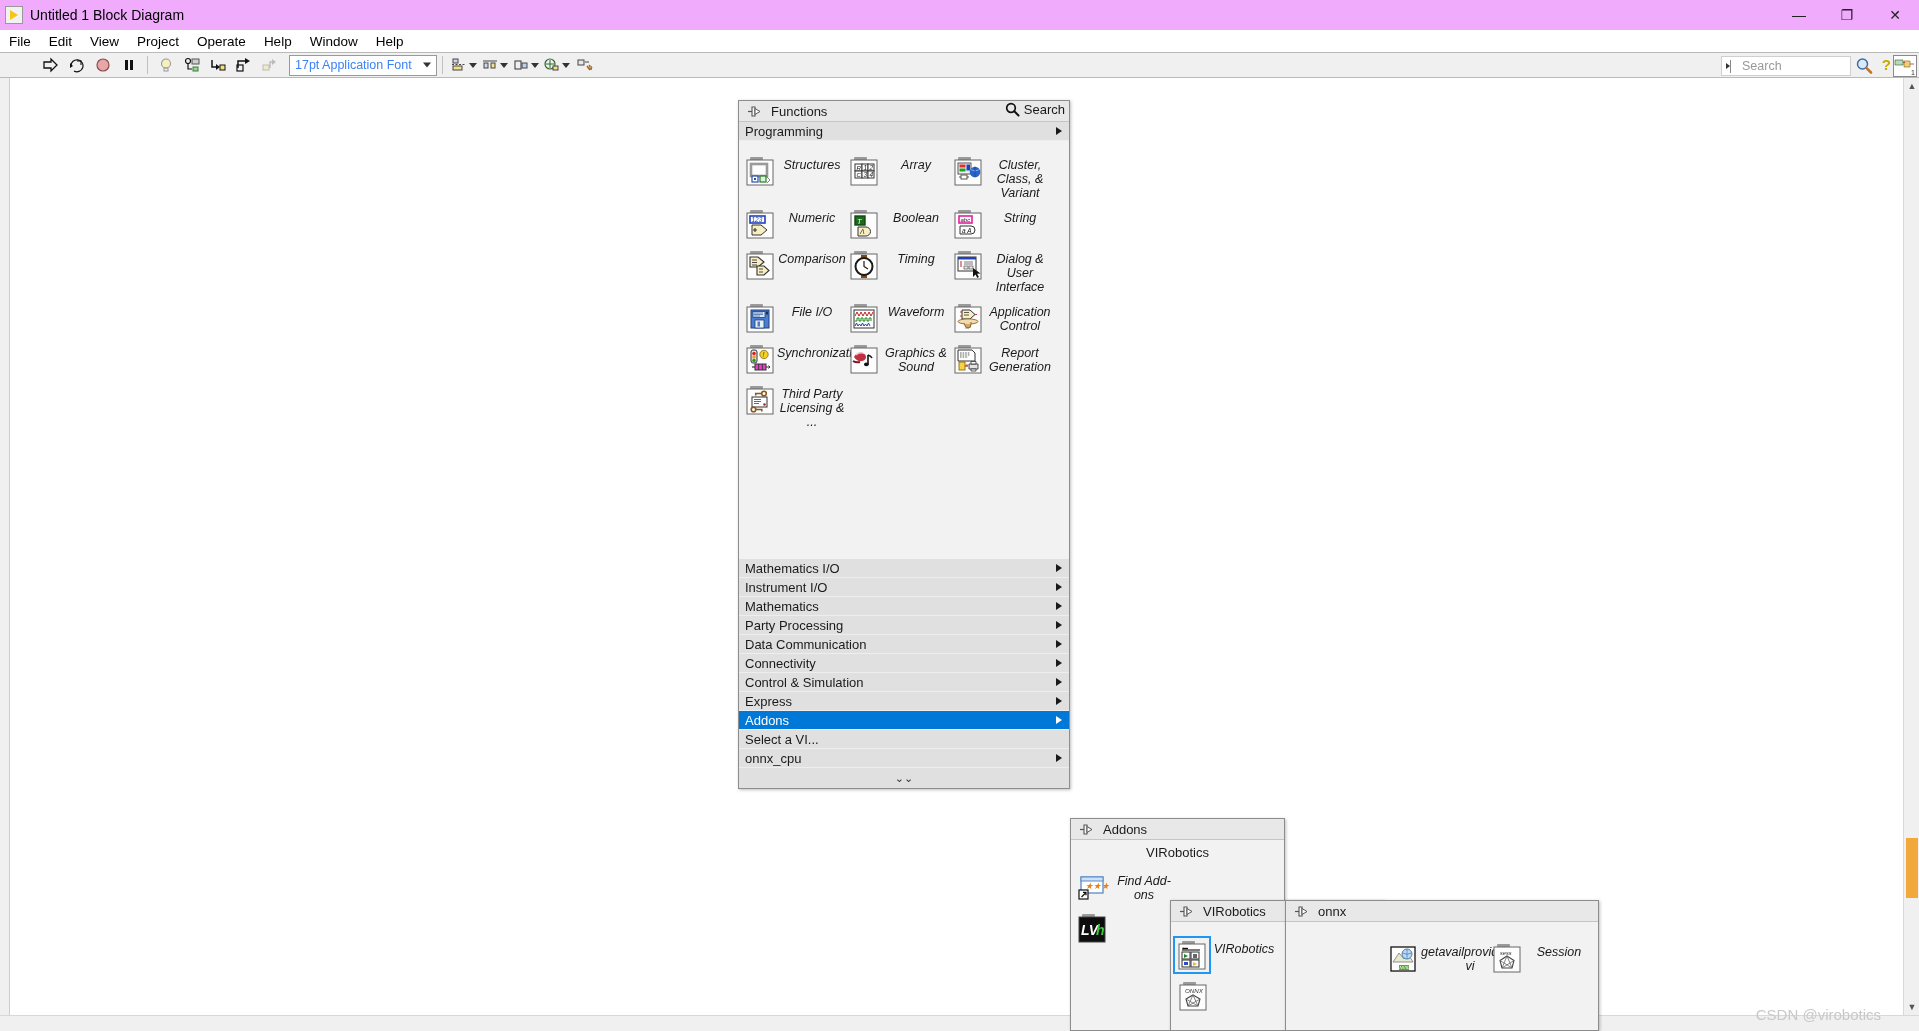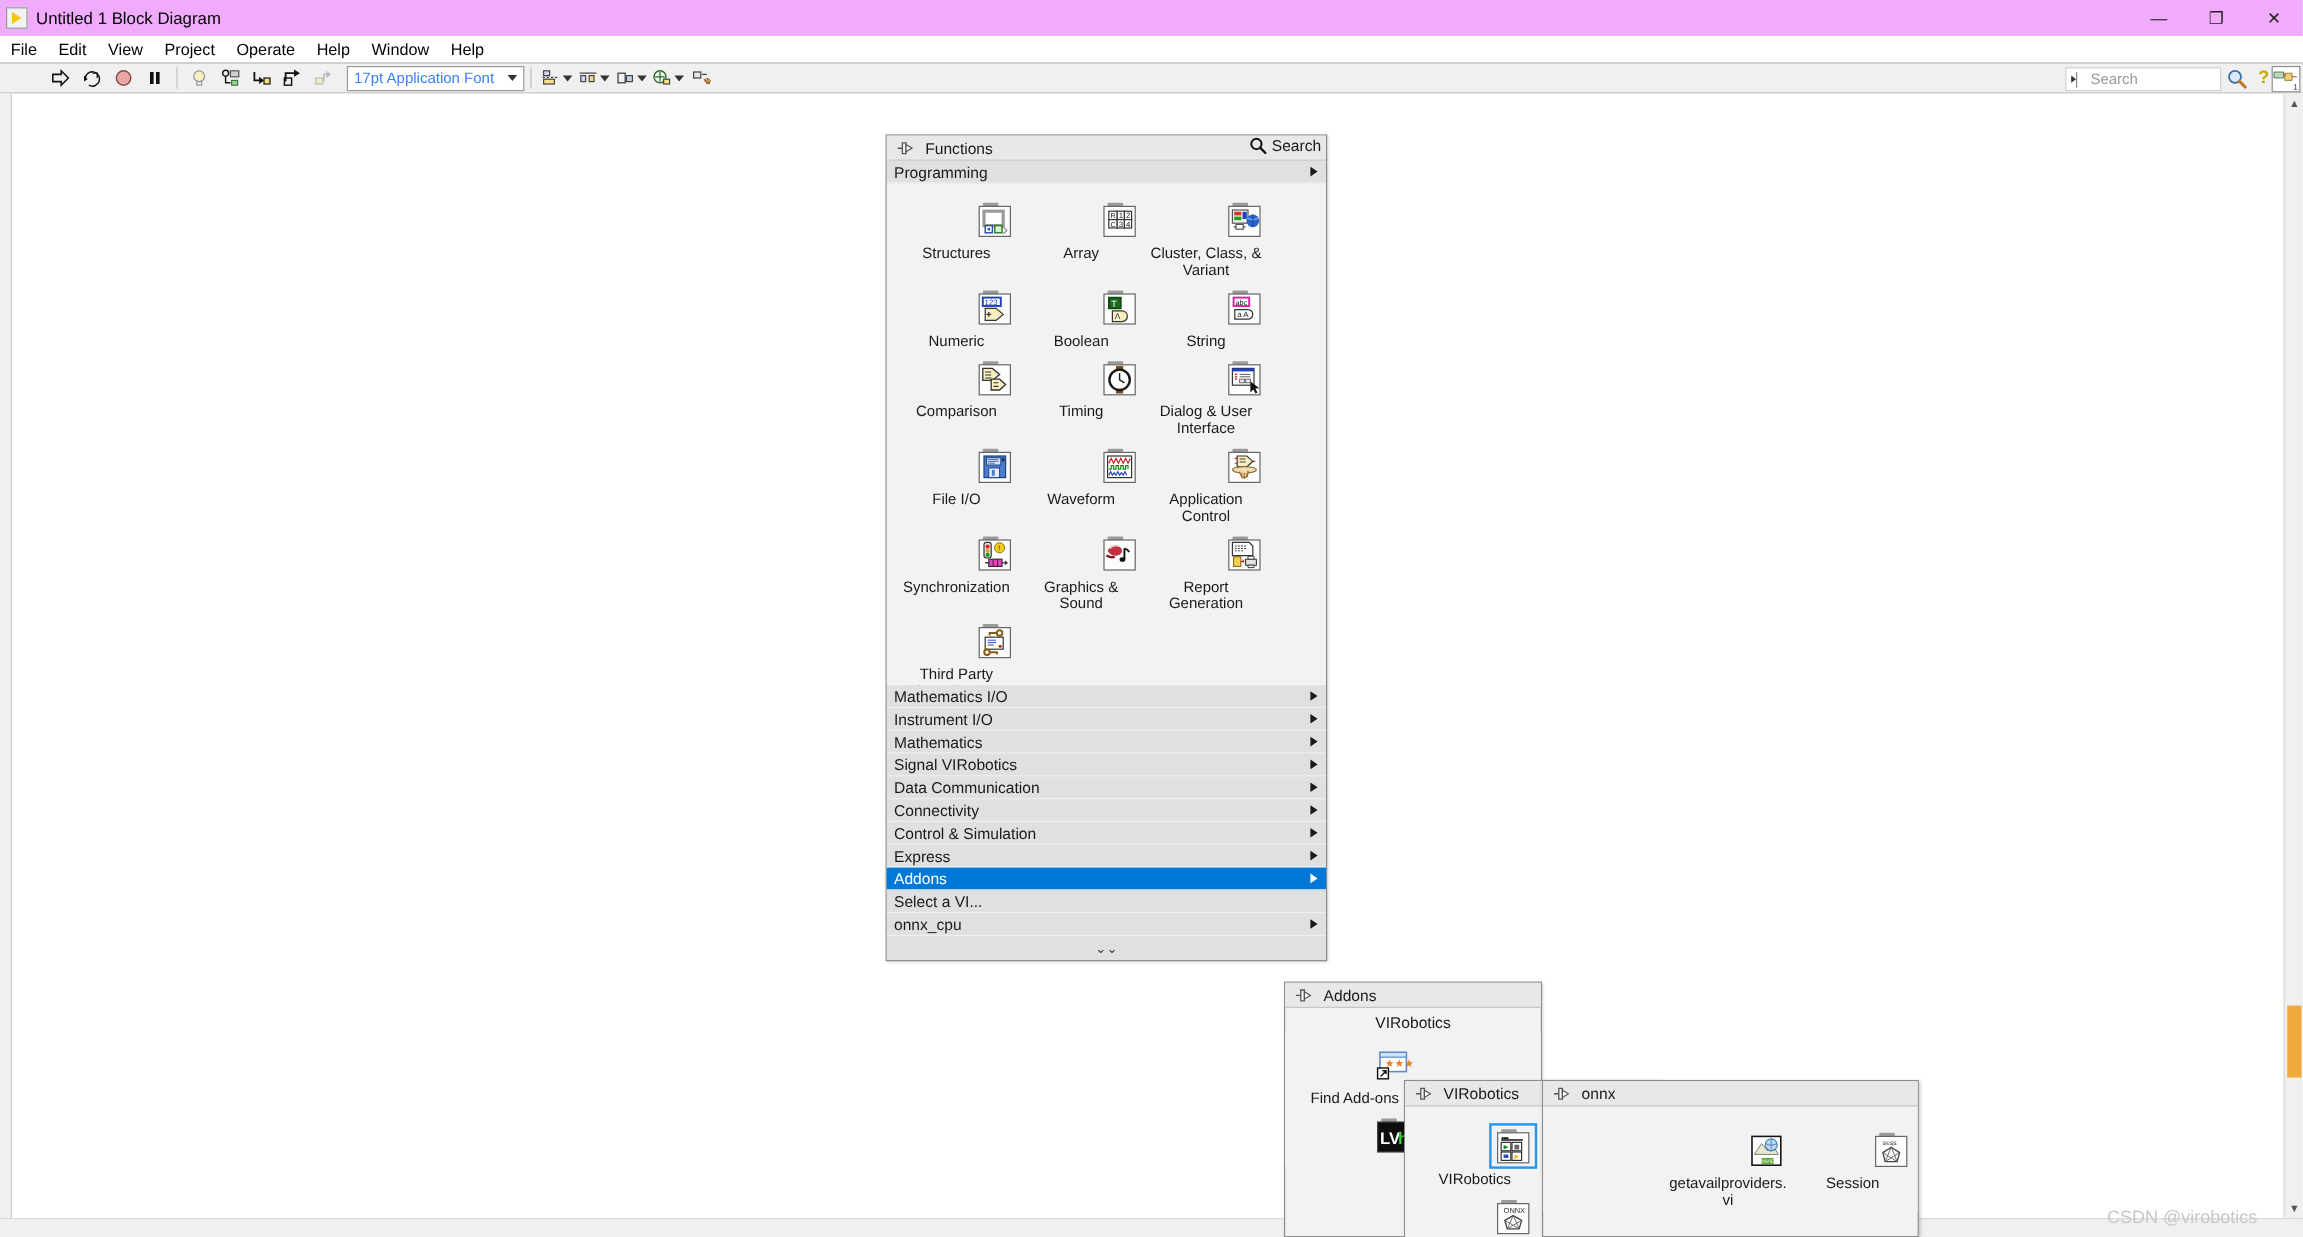--- a/index.html
+++ b/index.html
@@ -186,22 +186,23 @@
   .pal-row.sel .caret { border-left-color: #ffffff; }
   .pal-row.nocaret .caret { display: none; }
 
   .icon-grid {
     display: flex; flex-wrap: wrap;
     padding: 6px 4px 4px 4px;
     background: #f2f2f2;
   }
   .icon-cell {
     width: 104px;
-    display: flex; flex-direction: column; align-items: flex-end;
+    display: flex; flex-direction: row; align-items: flex-start;
     padding-top: 7px;
+    font-style: italic;
   }
   .icon-cell.sel .icon-art-wrap { outline: 2px solid #2196f3; }
   .icon-art-wrap {
     width: 36px; height: 34px; position: relative;
     display: flex; align-items: flex-end; justify-content: center;
   }
   .icon-label {
     margin-top: 4px; text-align: center;
     font-size: 12.5px; color: #1a1a1a; line-height: 14px;
     width: 100px; word-wrap: break-word;
@@ -378,21 +379,21 @@
 
 <div class="canvas"></div>
 <div class="canvas-left-strip"></div>
 <div class="scroll-v">
   <div class="arrow-up">▲</div>
   <div class="thumb"></div>
   <div class="arrow-dn">▼</div>
 </div>
 <div class="scroll-h"></div>
 
-<div class="palette" style="left:738px; top:112px; width:368px;">
+<div class="palette" style="left:738px; top:100px; width:332px;">
 
   <div class="pal-header">
     <span class="pin-icon">
       <svg width="15" height="13" viewBox="0 0 15 13">
         <path d="M1 6.5 h4" stroke="#555" stroke-width="1.2"></path>
         <path d="M5 2 h3 v9 h-3 Z" fill="#f7f7f7" stroke="#555" stroke-width="1.1"></path>
         <path d="M8 3.5 l5 3 -5 3 Z" fill="#fff" stroke="#555" stroke-width="1"></path>
       </svg>
     </span>
     <span class="pal-title">Functions</span>
@@ -679,21 +680,21 @@
   </div>
   <div class="pal-row">
     <span>Instrument I/O</span>
     <span class="caret"></span>
   </div>
   <div class="pal-row">
     <span>Mathematics</span>
     <span class="caret"></span>
   </div>
   <div class="pal-row">
-    <span>Signal VIRobotics</span>
+    <span>Party Processing</span>
     <span class="caret"></span>
   </div>
   <div class="pal-row">
     <span>Data Communication</span>
     <span class="caret"></span>
   </div>
   <div class="pal-row">
     <span>Connectivity</span>
     <span class="caret"></span>
   </div>

